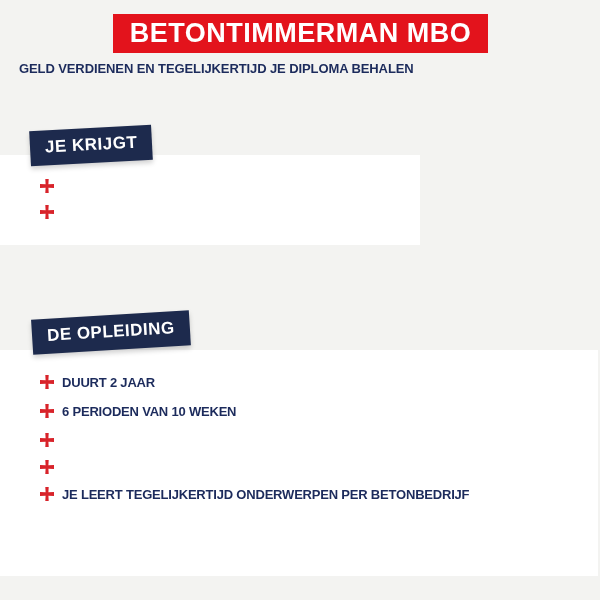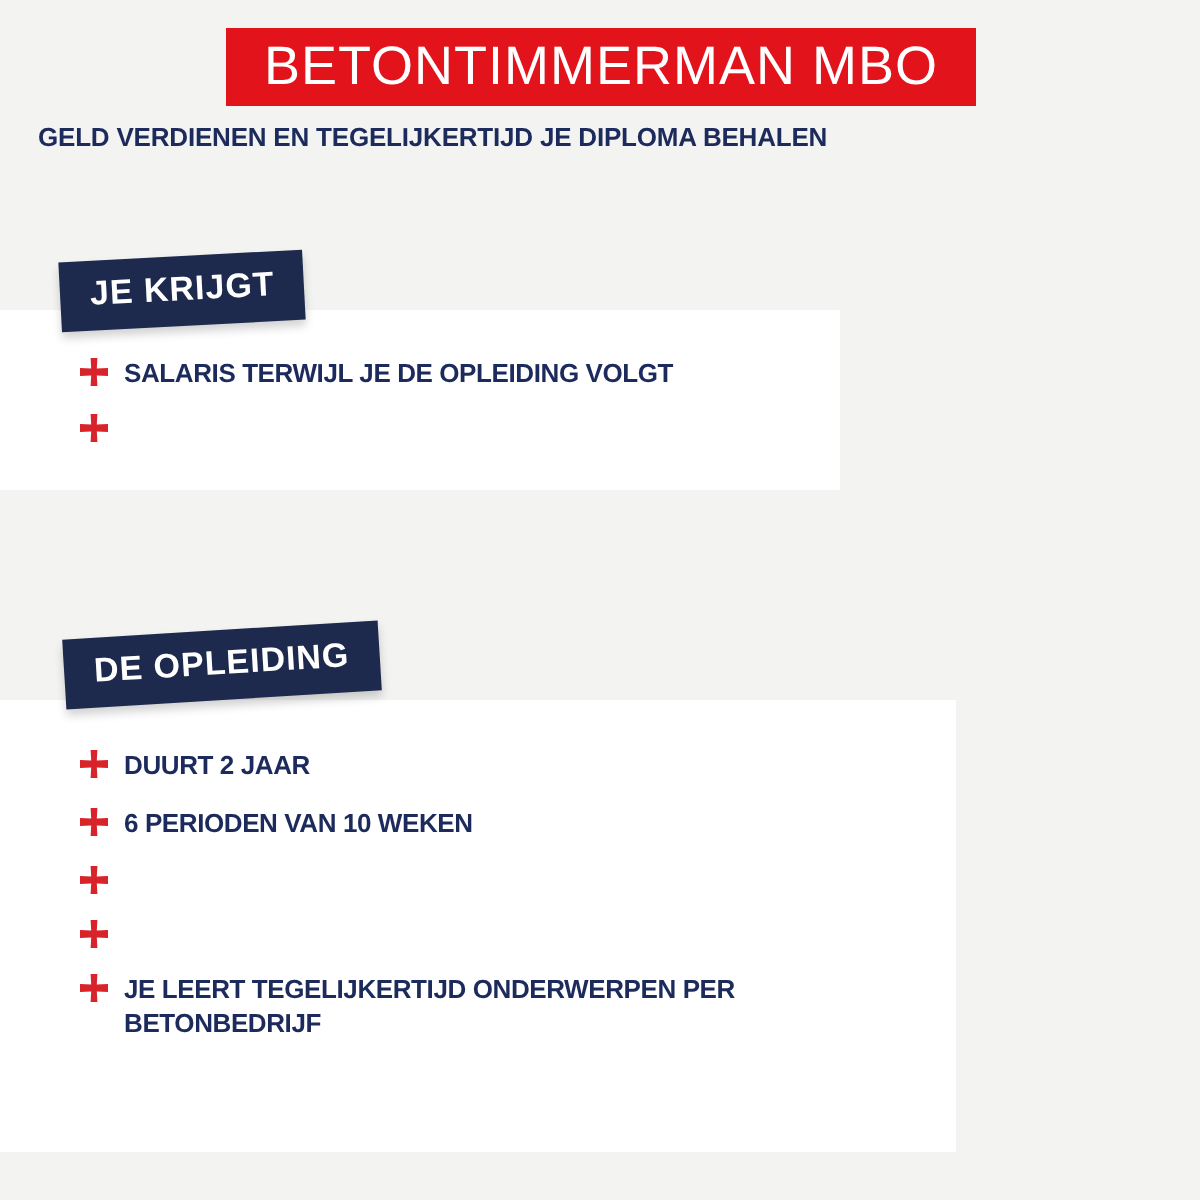--- a/index.html
+++ b/index.html
@@ -22,21 +22,21 @@
     top: 14px;
     width: 375px;
     height: 39px;
     background: #e3131c;
     display: flex;
     align-items: center;
     justify-content: center;
   }
   .title-banner .title-text {
     color: #ffffff;
-    font-weight: normal;
+    font-weight: bold;
     font-size: 27px;
     letter-spacing: 0.5px;
     white-space: nowrap;
   }
   .subtitle {
     position: absolute;
     left: 0;
     top: 61px;
     width: 600px;
     color: #1c2b5c;
@@ -79,21 +79,21 @@
     box-sizing: border-box;
   }
   .box-je-krijgt {
     top: 155px;
     width: 420px;
     height: 90px;
     padding: 23px 10px 0 40px;
   }
   .box-de-opleiding {
     top: 350px;
-    width: 478px;
+    width: 598px;
     height: 226px;
     padding: 24px 10px 0 40px;
   }
 
   
   .item-row {
     display: flex;
     align-items: flex-start;
     margin-bottom: 11px;
   }
@@ -125,21 +125,20 @@
 
 <div class="section-label label-je-krijgt">JE KRIJGT</div>
 <div class="content-box box-je-krijgt">
 
   <div class="item-row">
     <span class="plus-icon">
       <svg viewBox="0 0 14 14">
           <path fill="#d8232a" d="M5.3 0 h3.4 l-0.3 5.2 L14 5 v4 l-5.6-0.2 0.3 5.2 H5.3 l0.3-5.2 L0 9 V5 l5.6 0.2 Z"></path>
         </svg>
     </span>
-    <span class="item-text">SALARIS TERWIJL JE DE OPLEIDING VOLGT</span>
   </div>
 
   <div class="item-row">
     <span class="plus-icon">
       <svg viewBox="0 0 14 14">
           <path fill="#d8232a" d="M5.3 0 h3.4 l-0.3 5.2 L14 5 v4 l-5.6-0.2 0.3 5.2 H5.3 l0.3-5.2 L0 9 V5 l5.6 0.2 Z"></path>
         </svg>
     </span>
   </div>
 

